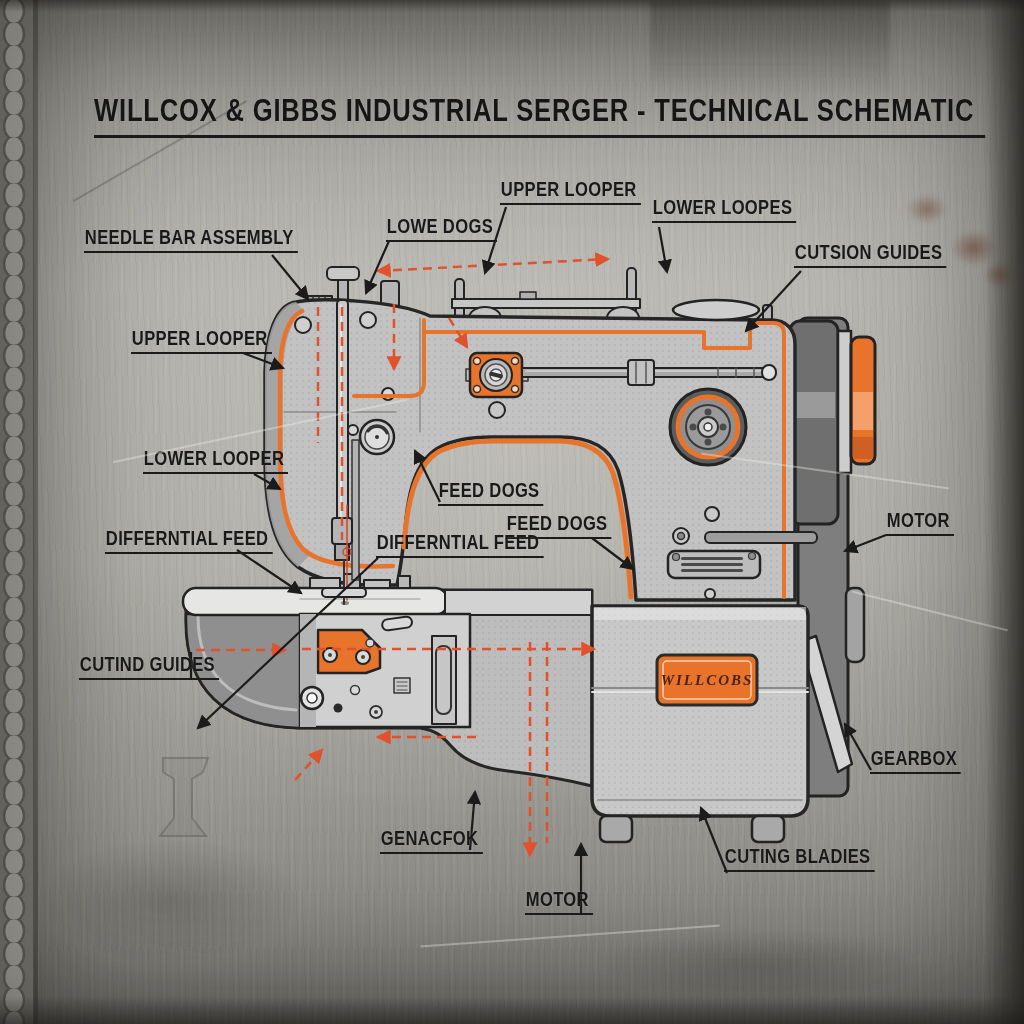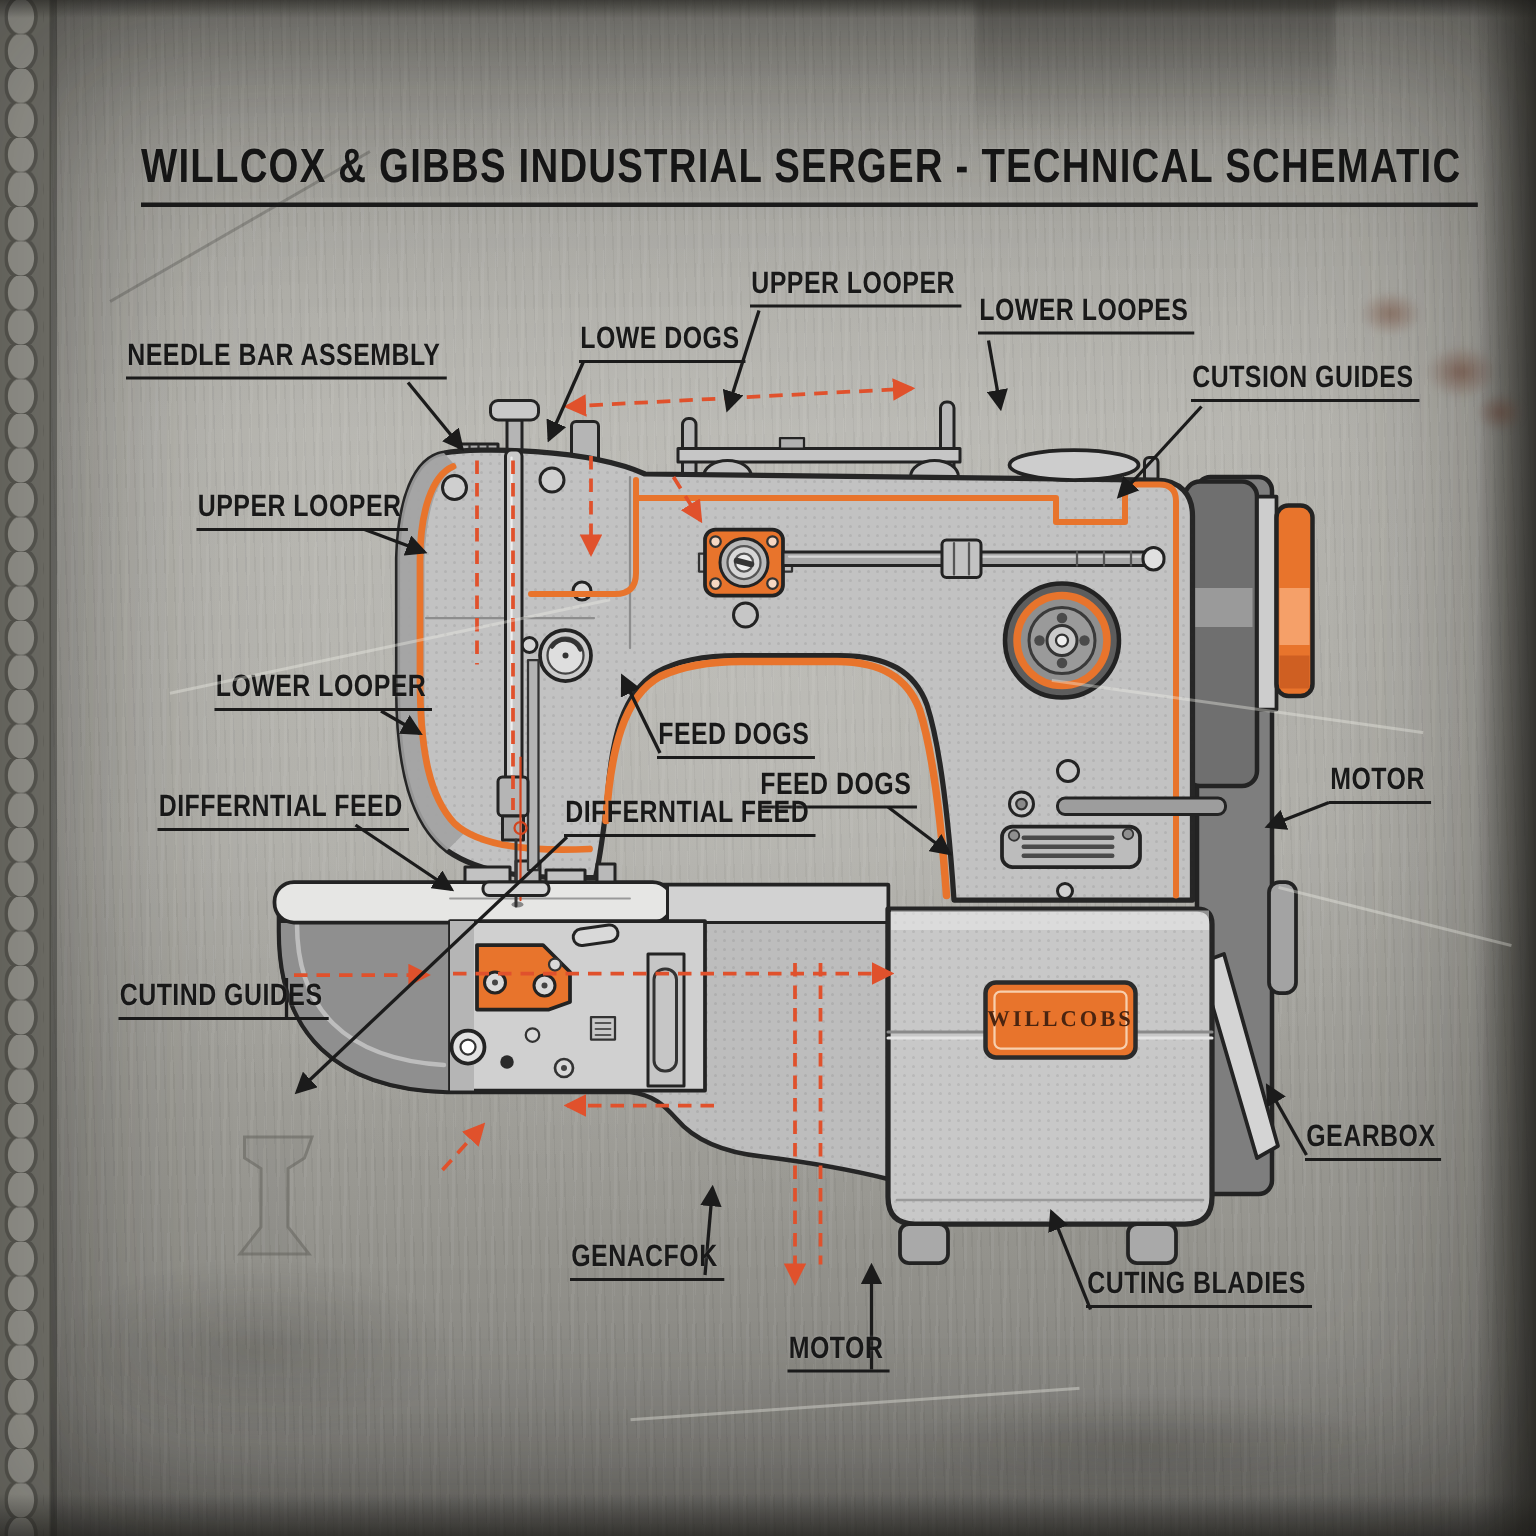--- a/index.html
+++ b/index.html
@@ -20,21 +20,21 @@
     transform:scaleX(.81);transform-origin:left top;
     text-shadow:0 0 2px rgba(210,210,205,0.35);}
   .title{position:absolute;left:94px;top:92px;font-weight:700;font-size:32px;
     letter-spacing:1px;color:#161616;white-space:nowrap;
     border-bottom:3.2px solid #1a1a1a;padding:0 14px 6px 0;
     transform:scaleX(.8);transform-origin:left top;
     text-shadow:0 0 2px rgba(200,200,195,0.3);}
   .badge-text{position:absolute;left:659px;top:657px;width:96px;height:46px;
     display:flex;align-items:center;justify-content:center;
     font-family:"Liberation Serif",serif;font-size:15px;font-weight:700;
-    letter-spacing:2px;color:#4a2410;}
+    letter-spacing:2px;color:#4a2410;font-style:italic;}
   
   #lbl-needle{left:84px;top:226px}
   #lbl-lowedogs{left:386px;top:215px}
   #lbl-upperlooper-t{left:500px;top:178px}
   #lbl-lowerloopes{left:652px;top:196px}
   #lbl-cutsion{left:794px;top:241px}
   #lbl-upperlooper-l{left:131px;top:327px}
   #lbl-lowerlooper{left:143px;top:447px}
   #lbl-difffeed-l{left:105px;top:527px}
   #lbl-feeddogs1{left:438px;top:479px}

